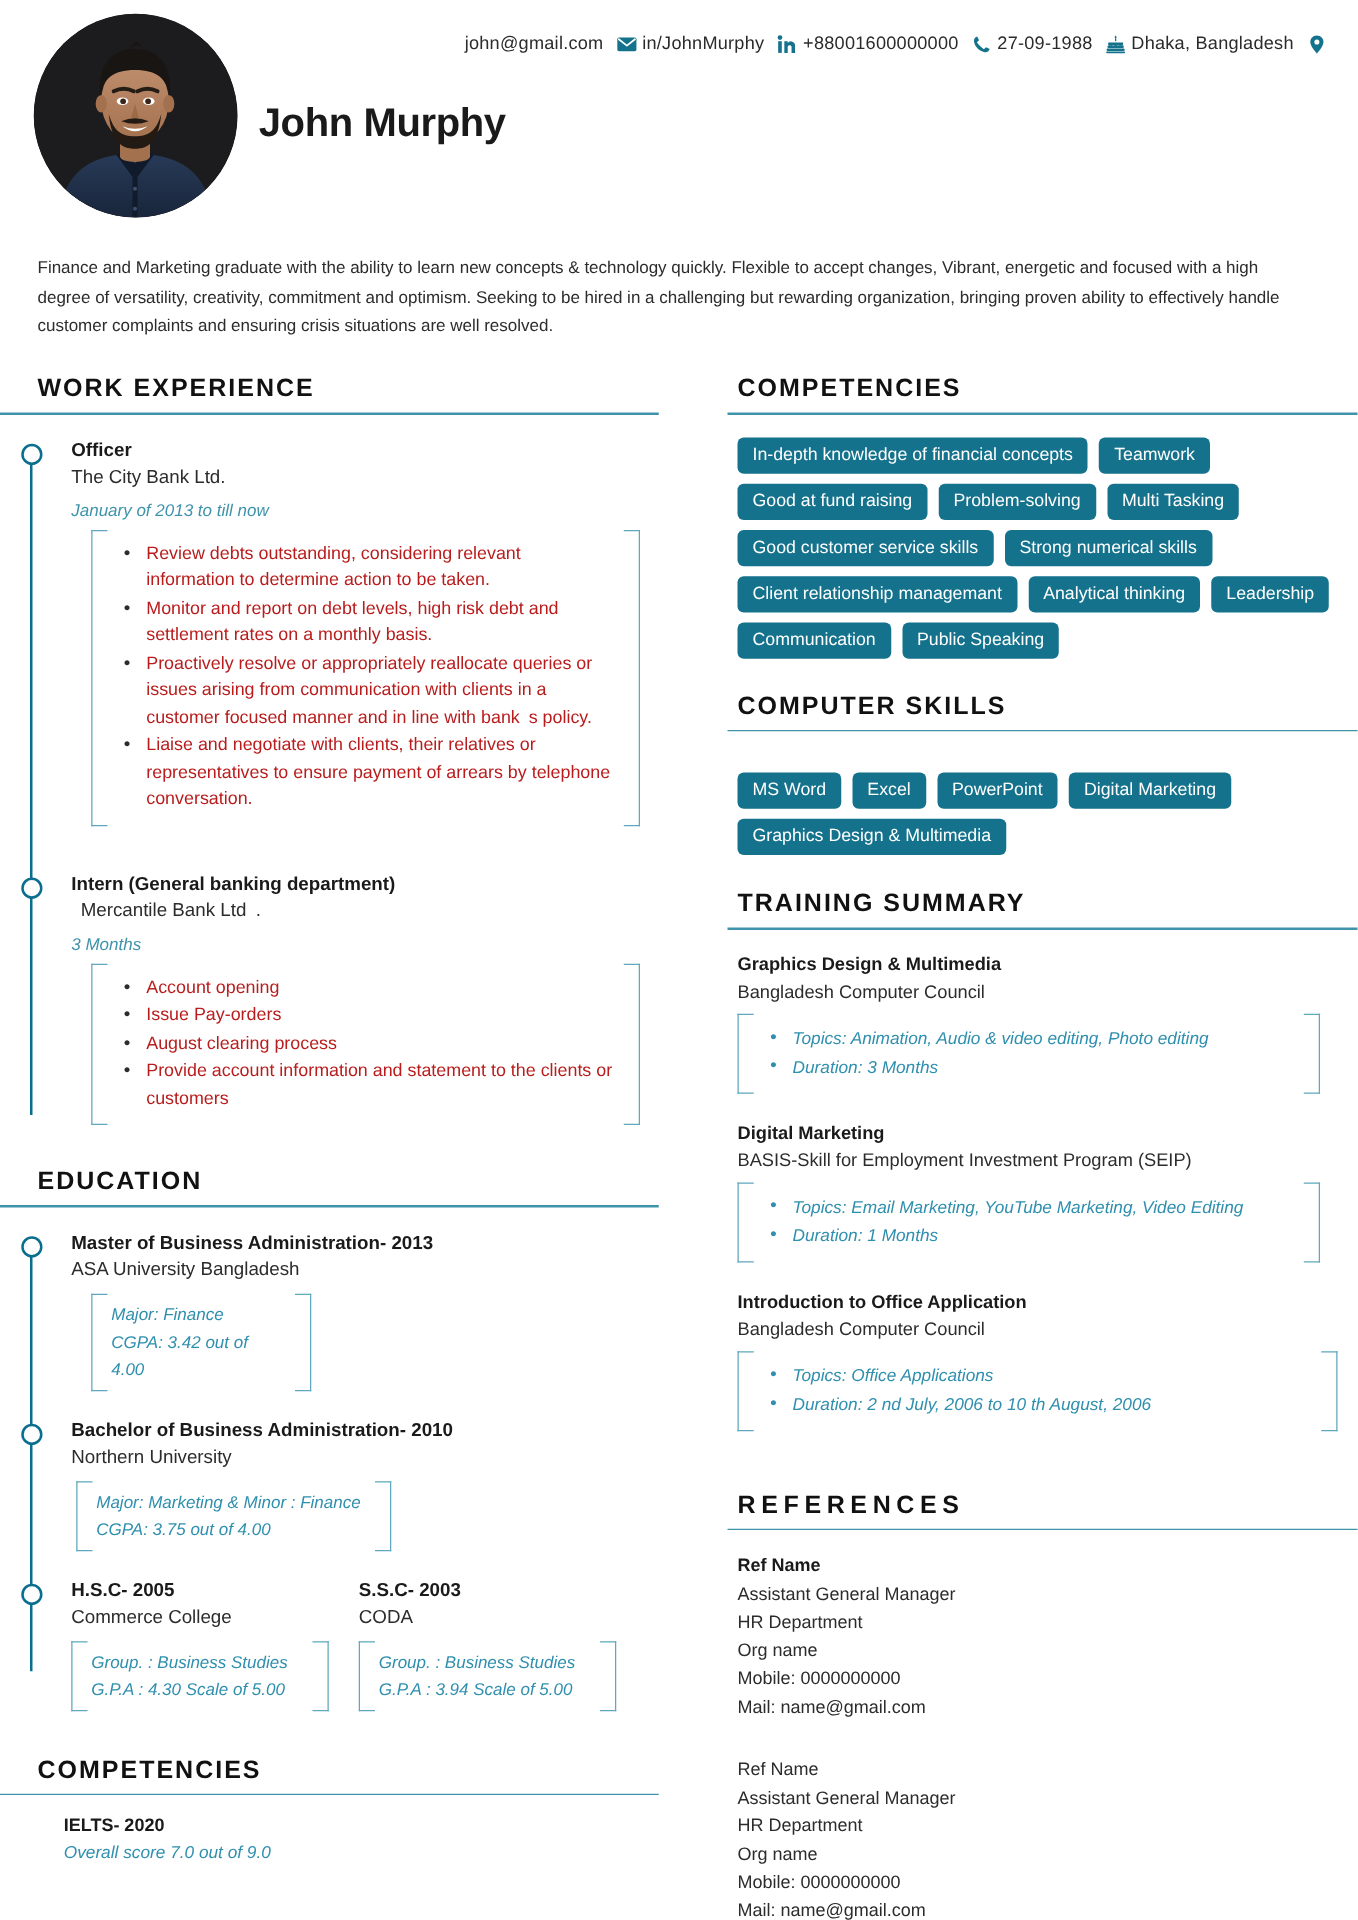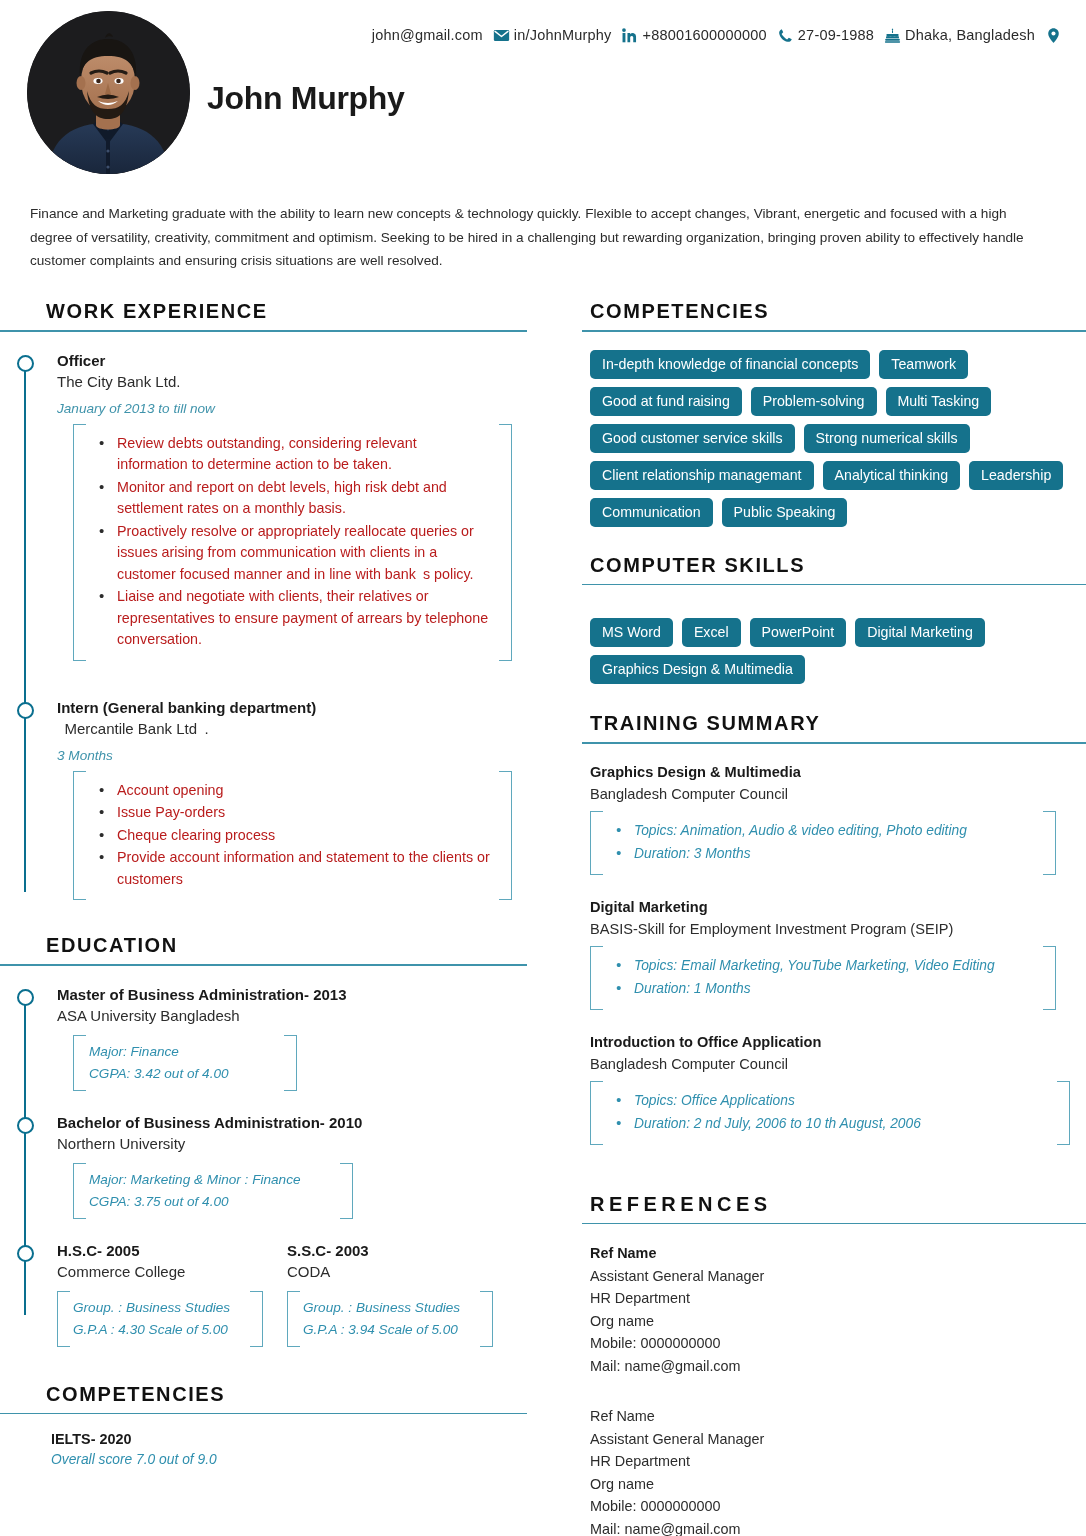--- a/index.html
+++ b/index.html
@@ -44,21 +44,21 @@
     font-size:13.6px; line-height:23.5px; color:#2c2c2c; text-align:left;
   }
 
   
   .col-left  { position:absolute; left:0px;   top:300px; width:540px; }
   .col-right { position:absolute; left:582px; top:300px; width:506px; }
 
   .sec { margin-bottom:0; }
   .sec-title {
     font-size:20px; font-weight:bold; letter-spacing:1.6px;
-    color:#111; padding-left:46px;
+    color:#111; padding-left:30px;
   }
   .sec-title.wide { letter-spacing:4.5px; }
   .sec-rule { height:1.6px; background:#3f93ab; margin-top:7px; }
   .lcol .sec-rule { margin-left:0; margin-right:13px; }
   .rcol .sec-rule { margin-left:0; margin-right:0; }
 
   
   .timeline { position:relative; padding-left:30px; }
   .tl-spine {
     position:absolute; left:24px; top:12px; bottom:0;
@@ -267,50 +267,50 @@
 
         <div class="tl-item" style="margin-top:36px;">
           <div class="tl-dot"></div>
           <div class="job-title">Intern (General banking department)</div>
           <div class="job-org"> Mercantile Bank Ltd .</div>
           <div class="job-date">3 Months</div>
           <div class="bracket" style="margin-left:16px; margin-right:28px;">
             <ul>
               <li>Account opening</li>
               <li>Issue Pay-orders</li>
-              <li>Cheque clearing process</li>
+              <li>August clearing process</li>
               <li>Provide account information and statement to the clients or customers</li>
             </ul>
           </div>
         </div>
       </div>
     </div>
 
     <div class="sec" style="margin-top:34px;">
       <div class="sec-title">EDUCATION</div>
       <div class="sec-rule"></div>
 
       <div class="timeline" style="margin-top:18px;">
         <div class="tl-spine" style="top:12px; bottom:32px;"></div>
 
         <div class="tl-item">
           <div class="tl-dot"></div>
           <div class="edu-title">Master of Business Administration- 2013</div>
           <div class="edu-school">ASA University Bangladesh</div>
-          <div class="bracket plainlines" style="margin-left:16px; width:224px;">
+          <div class="bracket plainlines" style="margin-left:16px; width:176px;">
             <div>Major: Finance</div>
             <div>CGPA: 3.42 out of 4.00</div>
           </div>
         </div>
 
         <div class="tl-item" style="margin-top:21px;">
           <div class="tl-dot"></div>
           <div class="edu-title">Bachelor of Business Administration- 2010</div>
           <div class="edu-school">Northern University</div>
-          <div class="bracket plainlines" style="margin-left:16px; width:280px;">
+          <div class="bracket plainlines" style="margin-left:4px; width:252px;">
             <div>Major: Marketing &amp; Minor : Finance</div>
             <div>CGPA: 3.75 out of 4.00</div>
           </div>
         </div>
 
         <div class="tl-item" style="margin-top:21px;">
           <div class="tl-dot"></div>
           <div class="edu-pair">
             <div>
               <div class="edu-title">H.S.C- 2005</div>

